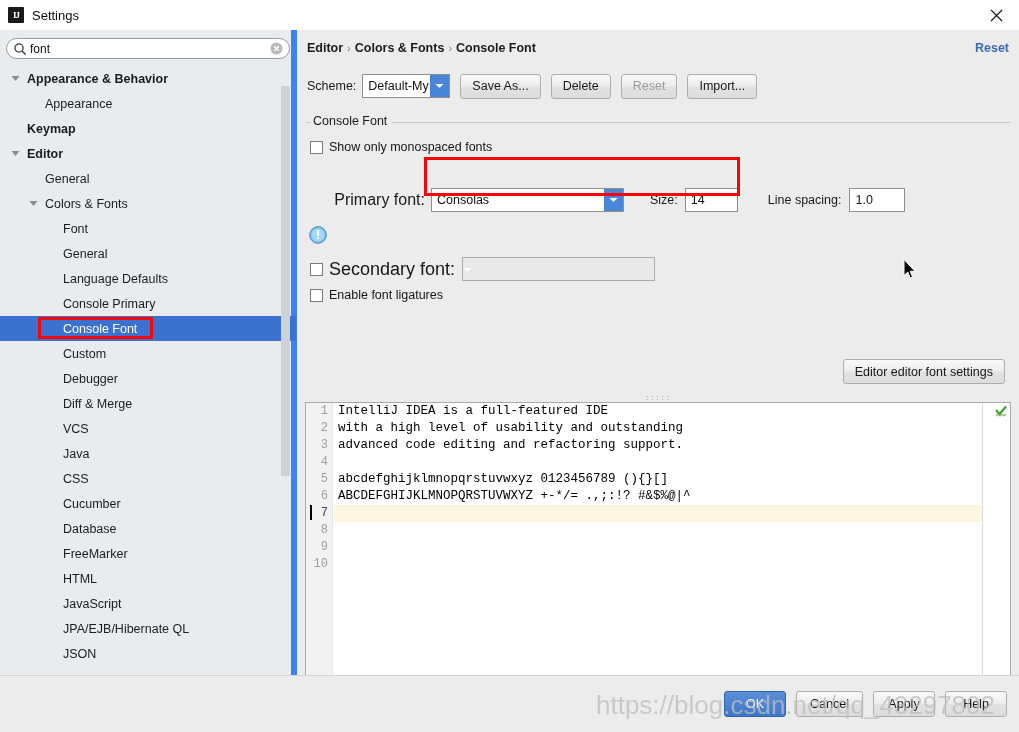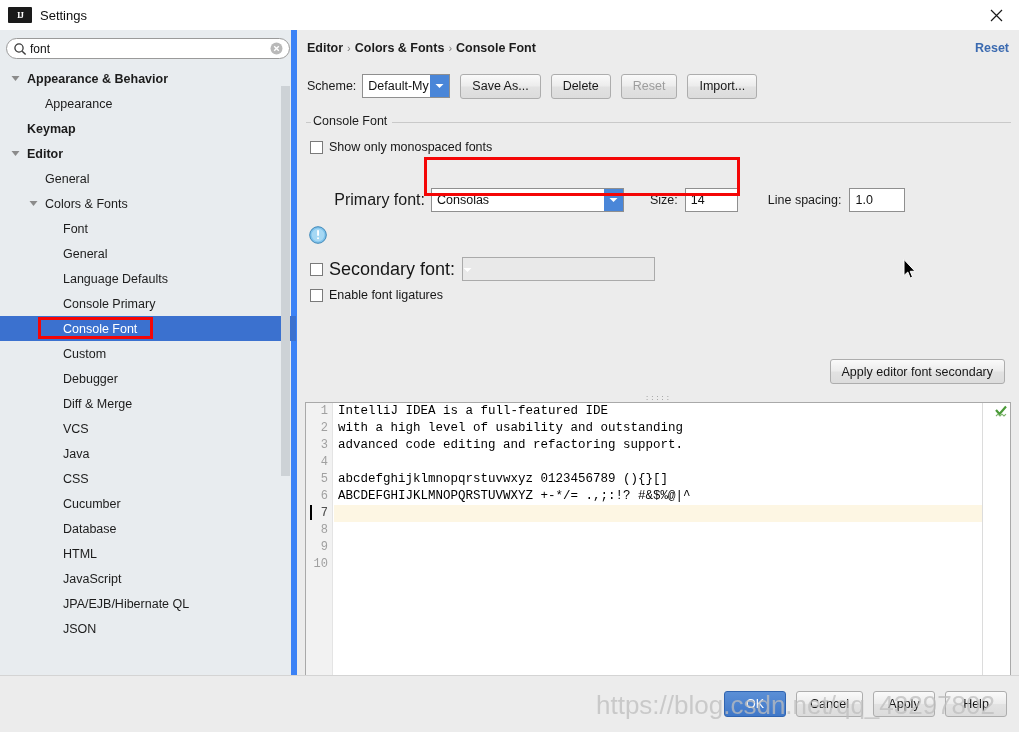--- a/index.html
+++ b/index.html
@@ -21,21 +21,21 @@
   }
 
   
   #titlebar {
     position: absolute; left: 0; top: 0;
     width: 1019px; height: 30px;
     background: #ffffff;
     display: flex; align-items: center;
   }
   #app-icon {
-    width: 24px; height: 16px;
+    width: 16px; height: 16px;
     margin-left: 8px; margin-right: 8px;
     background: #1a1a1a;
     color: #ffffff;
     font-size: 9px;
     font-weight: bold;
     font-family: "Liberation Serif", serif;
     display: flex; align-items: center; justify-content: center;
     letter-spacing: -1px;
     border-radius: 1px;
   }
@@ -507,20 +507,24 @@
         <div class="tree-row">
           <span class="twisty" style="margin-left: 44px;"></span>
           <span class="tree-label" style="margin-left: 5px;">Cucumber</span>
         </div>
         <div class="tree-row">
           <span class="twisty" style="margin-left: 44px;"></span>
           <span class="tree-label" style="margin-left: 5px;">Database</span>
         </div>
         <div class="tree-row">
           <span class="twisty" style="margin-left: 44px;"></span>
+          <span class="tree-label" style="margin-left: 5px;">FreeMarker</span>
+        </div>
+        <div class="tree-row">
+          <span class="twisty" style="margin-left: 44px;"></span>
           <span class="tree-label" style="margin-left: 5px;">HTML</span>
         </div>
         <div class="tree-row">
           <span class="twisty" style="margin-left: 44px;"></span>
           <span class="tree-label" style="margin-left: 5px;">JavaScript</span>
         </div>
         <div class="tree-row">
           <span class="twisty" style="margin-left: 44px;"></span>
           <span class="tree-label" style="margin-left: 5px;">JPA/EJB/Hibernate QL</span>
         </div>
@@ -605,21 +609,21 @@
               </svg>
           </span>
         </div>
       </div>
 
       <div id="ligatures-row" class="chk-row">
         <span class="checkbox"></span>
         <span class="chk-label">Enable font ligatures</span>
       </div>
 
-      <button id="apply-editor-btn" class="btn">Apply editor font secondary</button>
+      <button id="apply-editor-btn" class="btn">Editor editor font settings</button>
     </div>
 
     <div id="splitter">
       <span id="splitter-dots">:::::</span>
     </div>
 
     <div id="preview">
       <div id="gutter">
           <div class="gutter-num">1</div>
           <div class="gutter-num">2</div>

